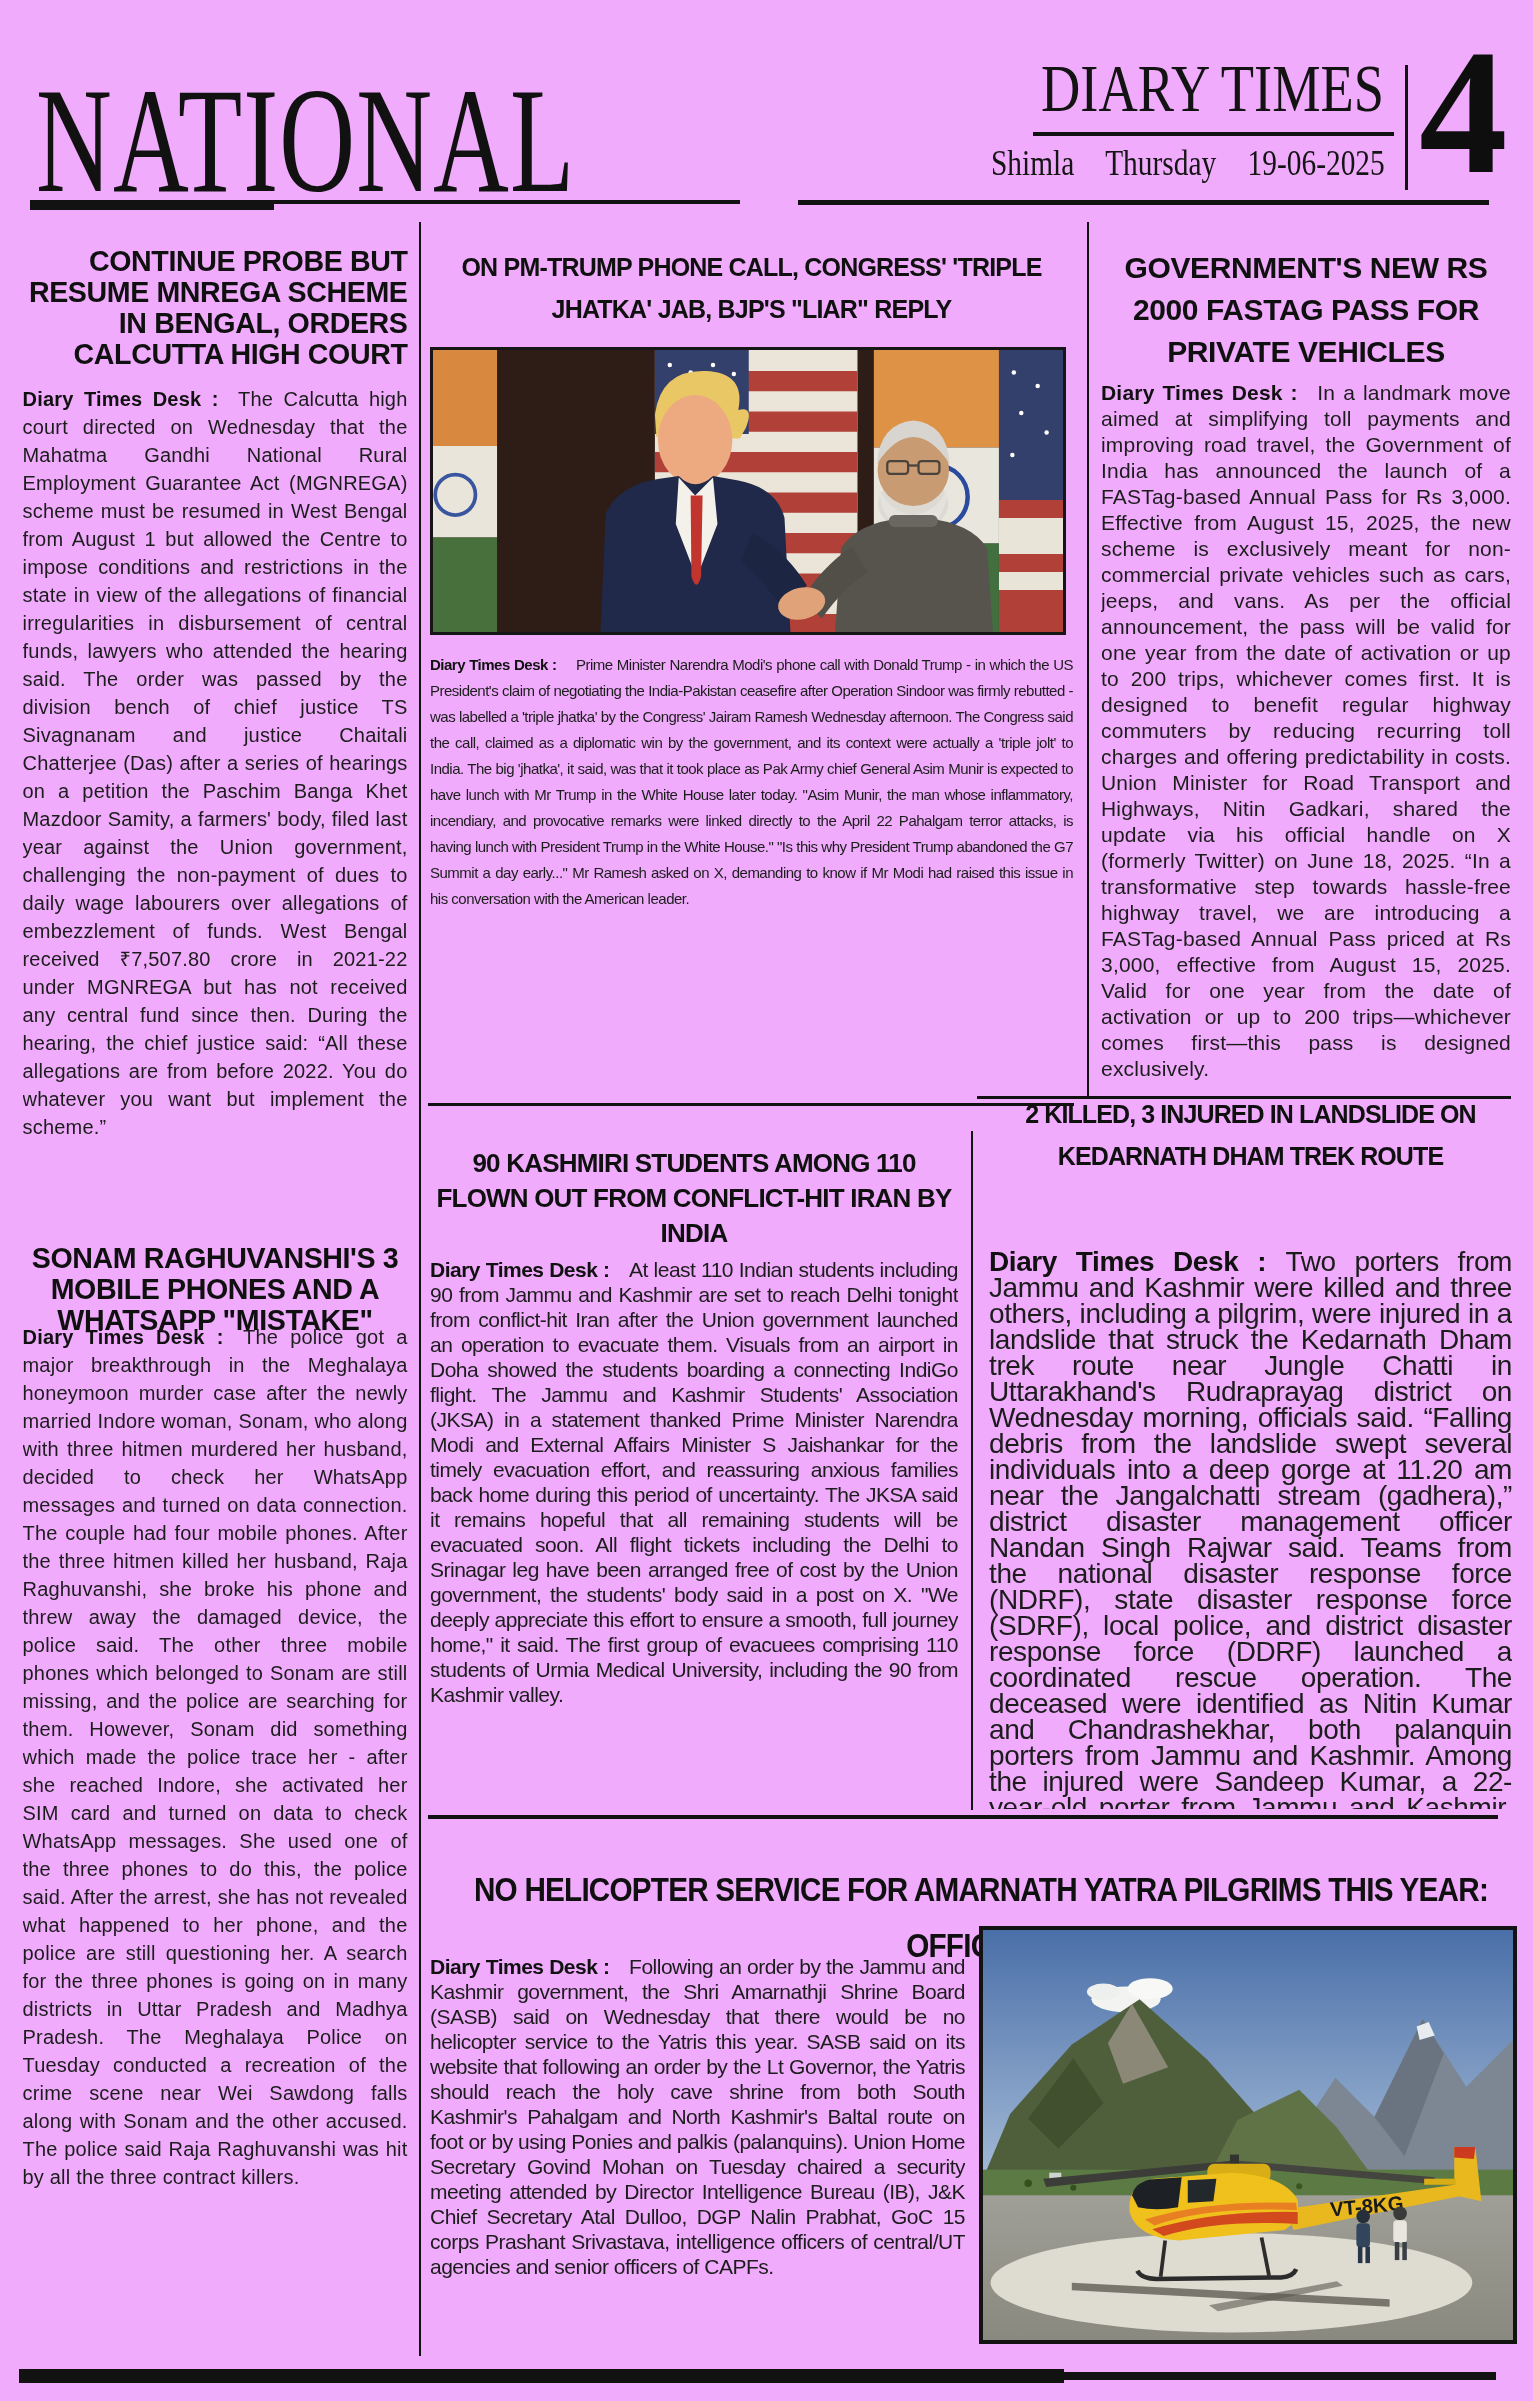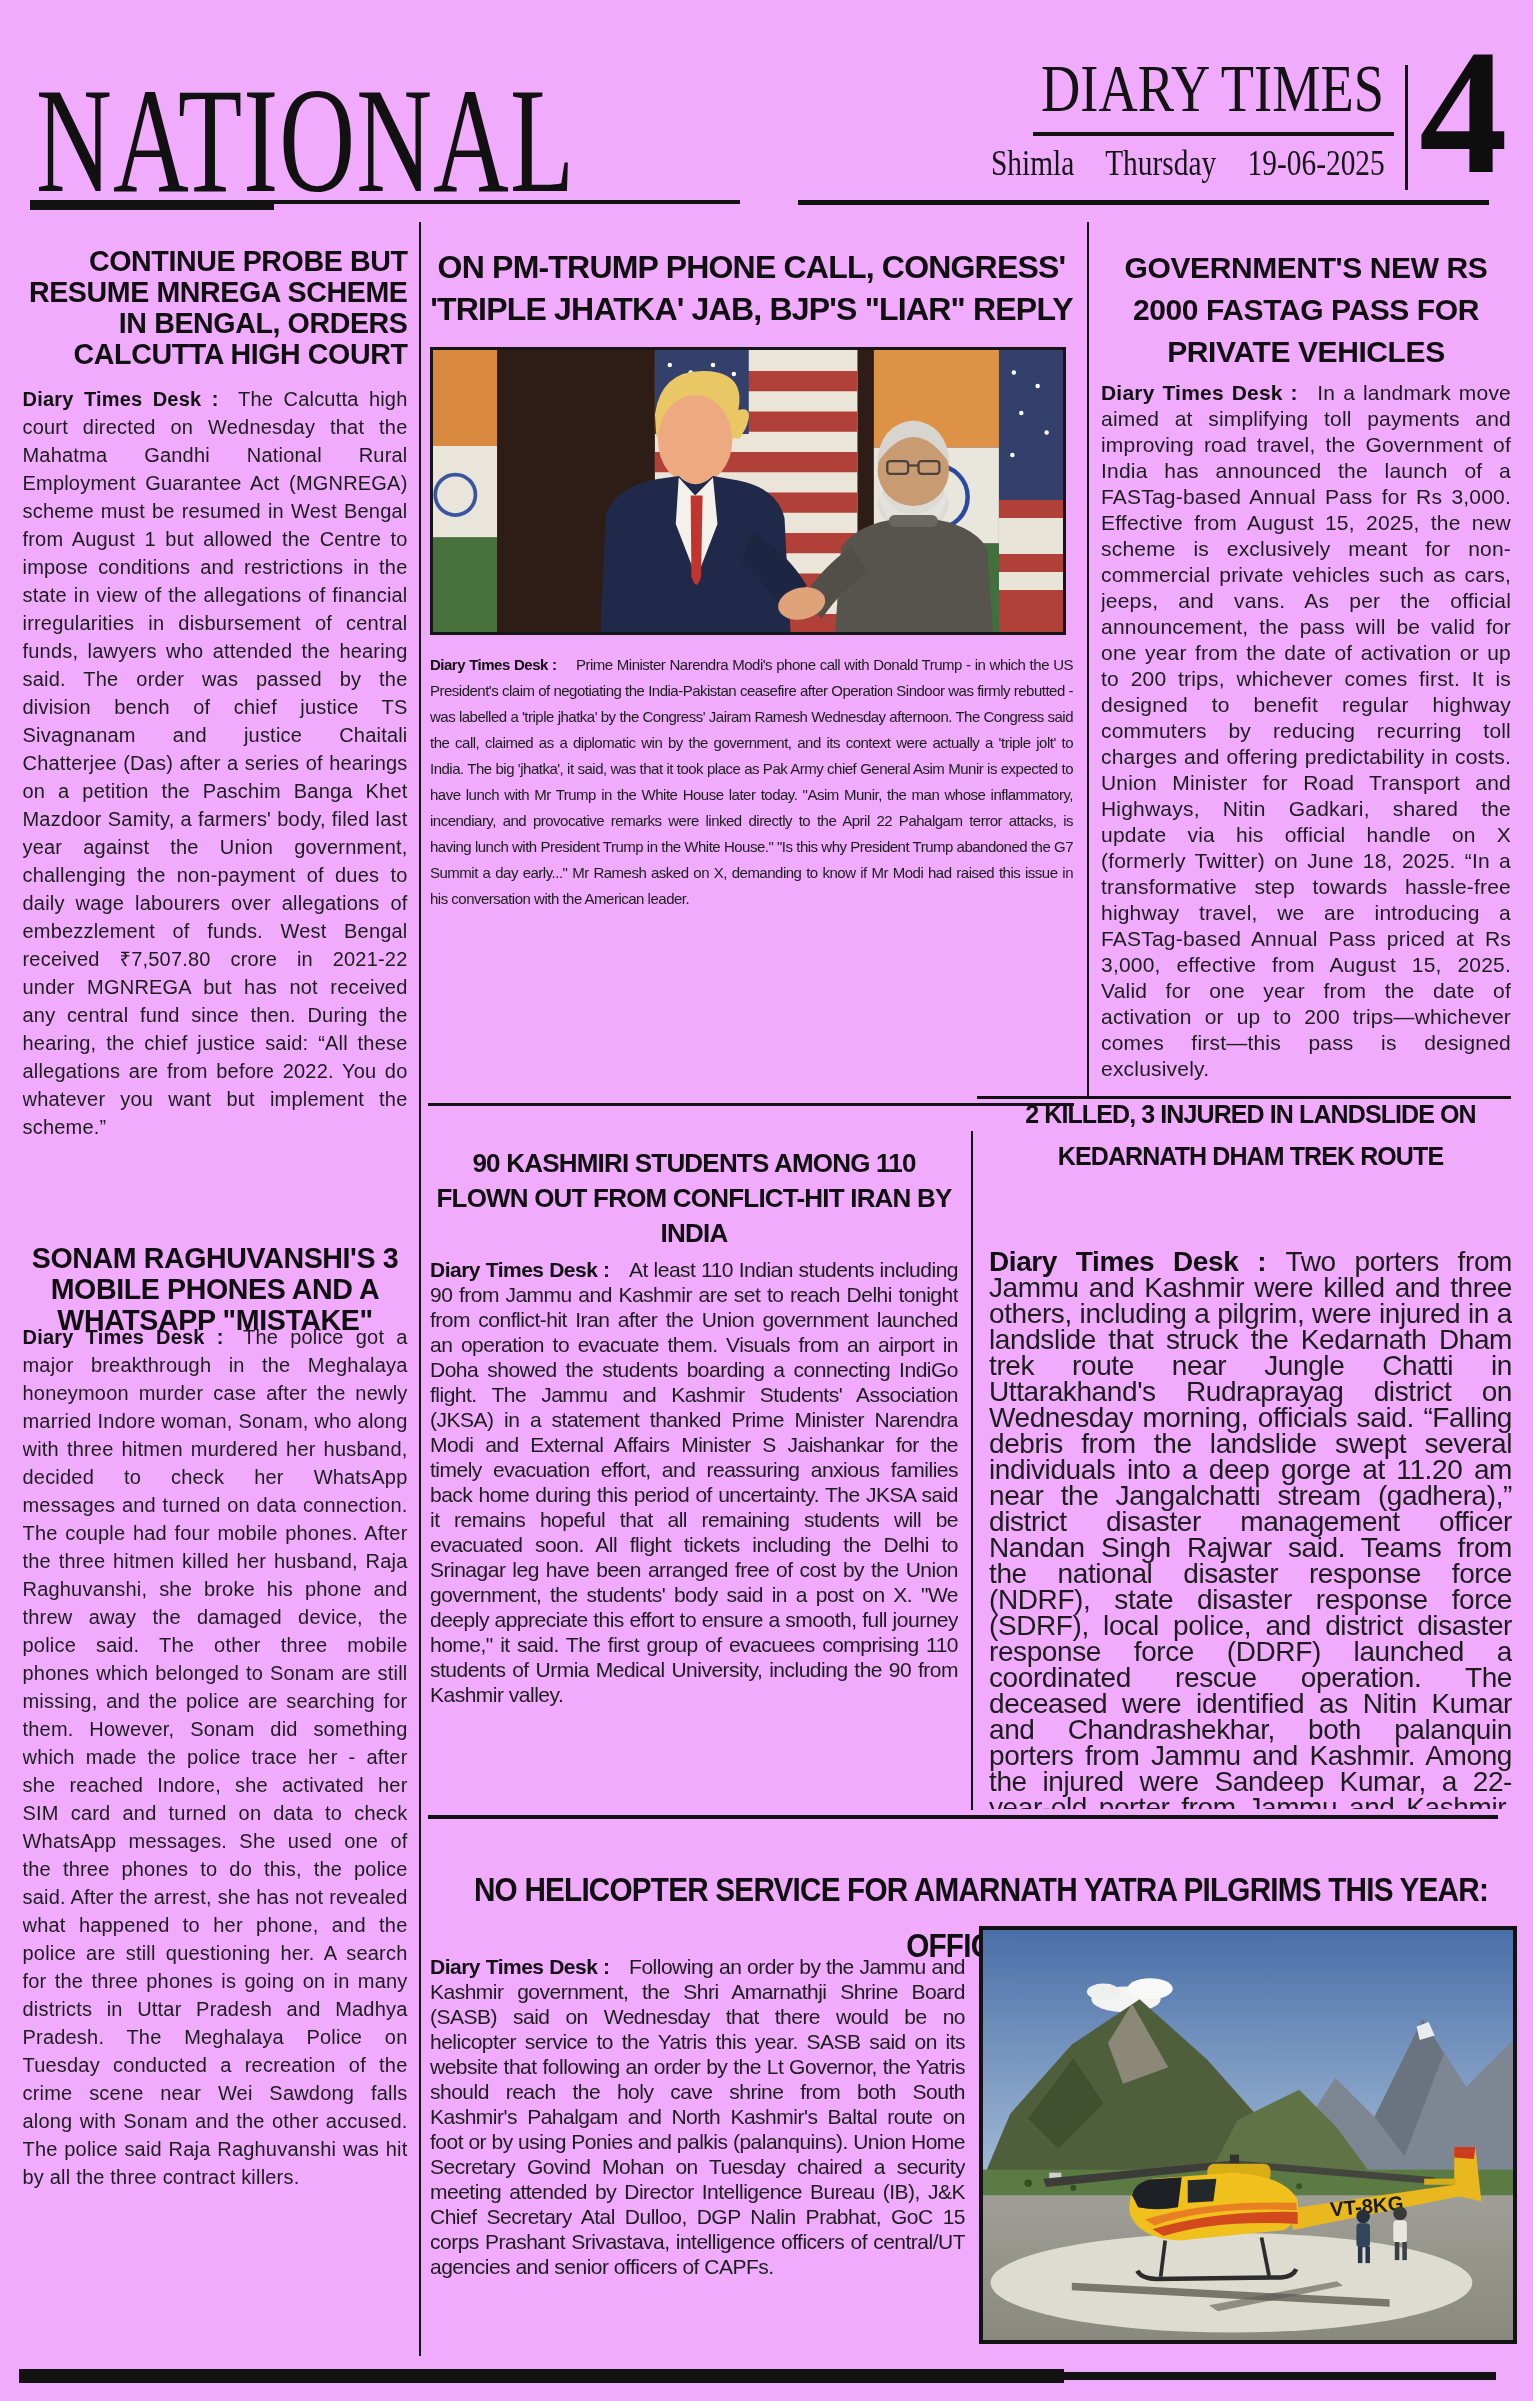--- a/index.html
+++ b/index.html
@@ -11,21 +11,21 @@
        transform:scaleX(0.70);transform-origin:left top;letter-spacing:1.5px;color:#111;white-space:nowrap;}
   .mast{font-family:"Liberation Serif",serif;font-size:68px;line-height:68px;
         transform:scaleX(0.80);transform-origin:left top;color:#131313;white-space:nowrap;}
   .dateline{font-family:"Liberation Serif",serif;font-size:35px;line-height:35px;
         transform:scaleX(0.84);transform-origin:left top;word-spacing:28.6px;color:#151515;white-space:nowrap;}
   .pagenum{font-family:"Liberation Serif",serif;font-weight:700;font-size:177px;line-height:177px;color:#0e0e0e;}
   .rule{background:#121212;}
   
   .h{font-weight:700;text-align:center;color:#101010;}
   .h1s{font-size:28.6px;line-height:31px;letter-spacing:-0.4px;}
-  .h2s{font-size:32px;line-height:42px;letter-spacing:-0.8px;margin-top:27px;}
+  .h2s{font-size:25px;line-height:42px;letter-spacing:-0.8px;margin-top:27px;}
   .h2bs{font-size:26px;line-height:35px;letter-spacing:-0.8px;}
   .h3s{font-size:30px;line-height:42px;letter-spacing:-0.4px;}
   .h3bs{font-size:25px;line-height:42px;letter-spacing:-0.9px;}
   .hbot{font-size:30px;line-height:50px;letter-spacing:-0.8px;transform:scale(0.99,1.12);transform-origin:center top;}
   .body{text-align:justify;color:#1c1c1c;overflow:hidden;}
   .round{font-size:20px;line-height:28px;letter-spacing:0.2px;}
   .round35{font-size:21px;line-height:26px;letter-spacing:0.2px;}
   .cond{font-size:15px;line-height:26px;letter-spacing:-0.5px;}
   .cond33{font-size:21px;line-height:25px;letter-spacing:-0.5px;}
   .cond35{font-size:28px;line-height:26px;letter-spacing:-0.4px;}

